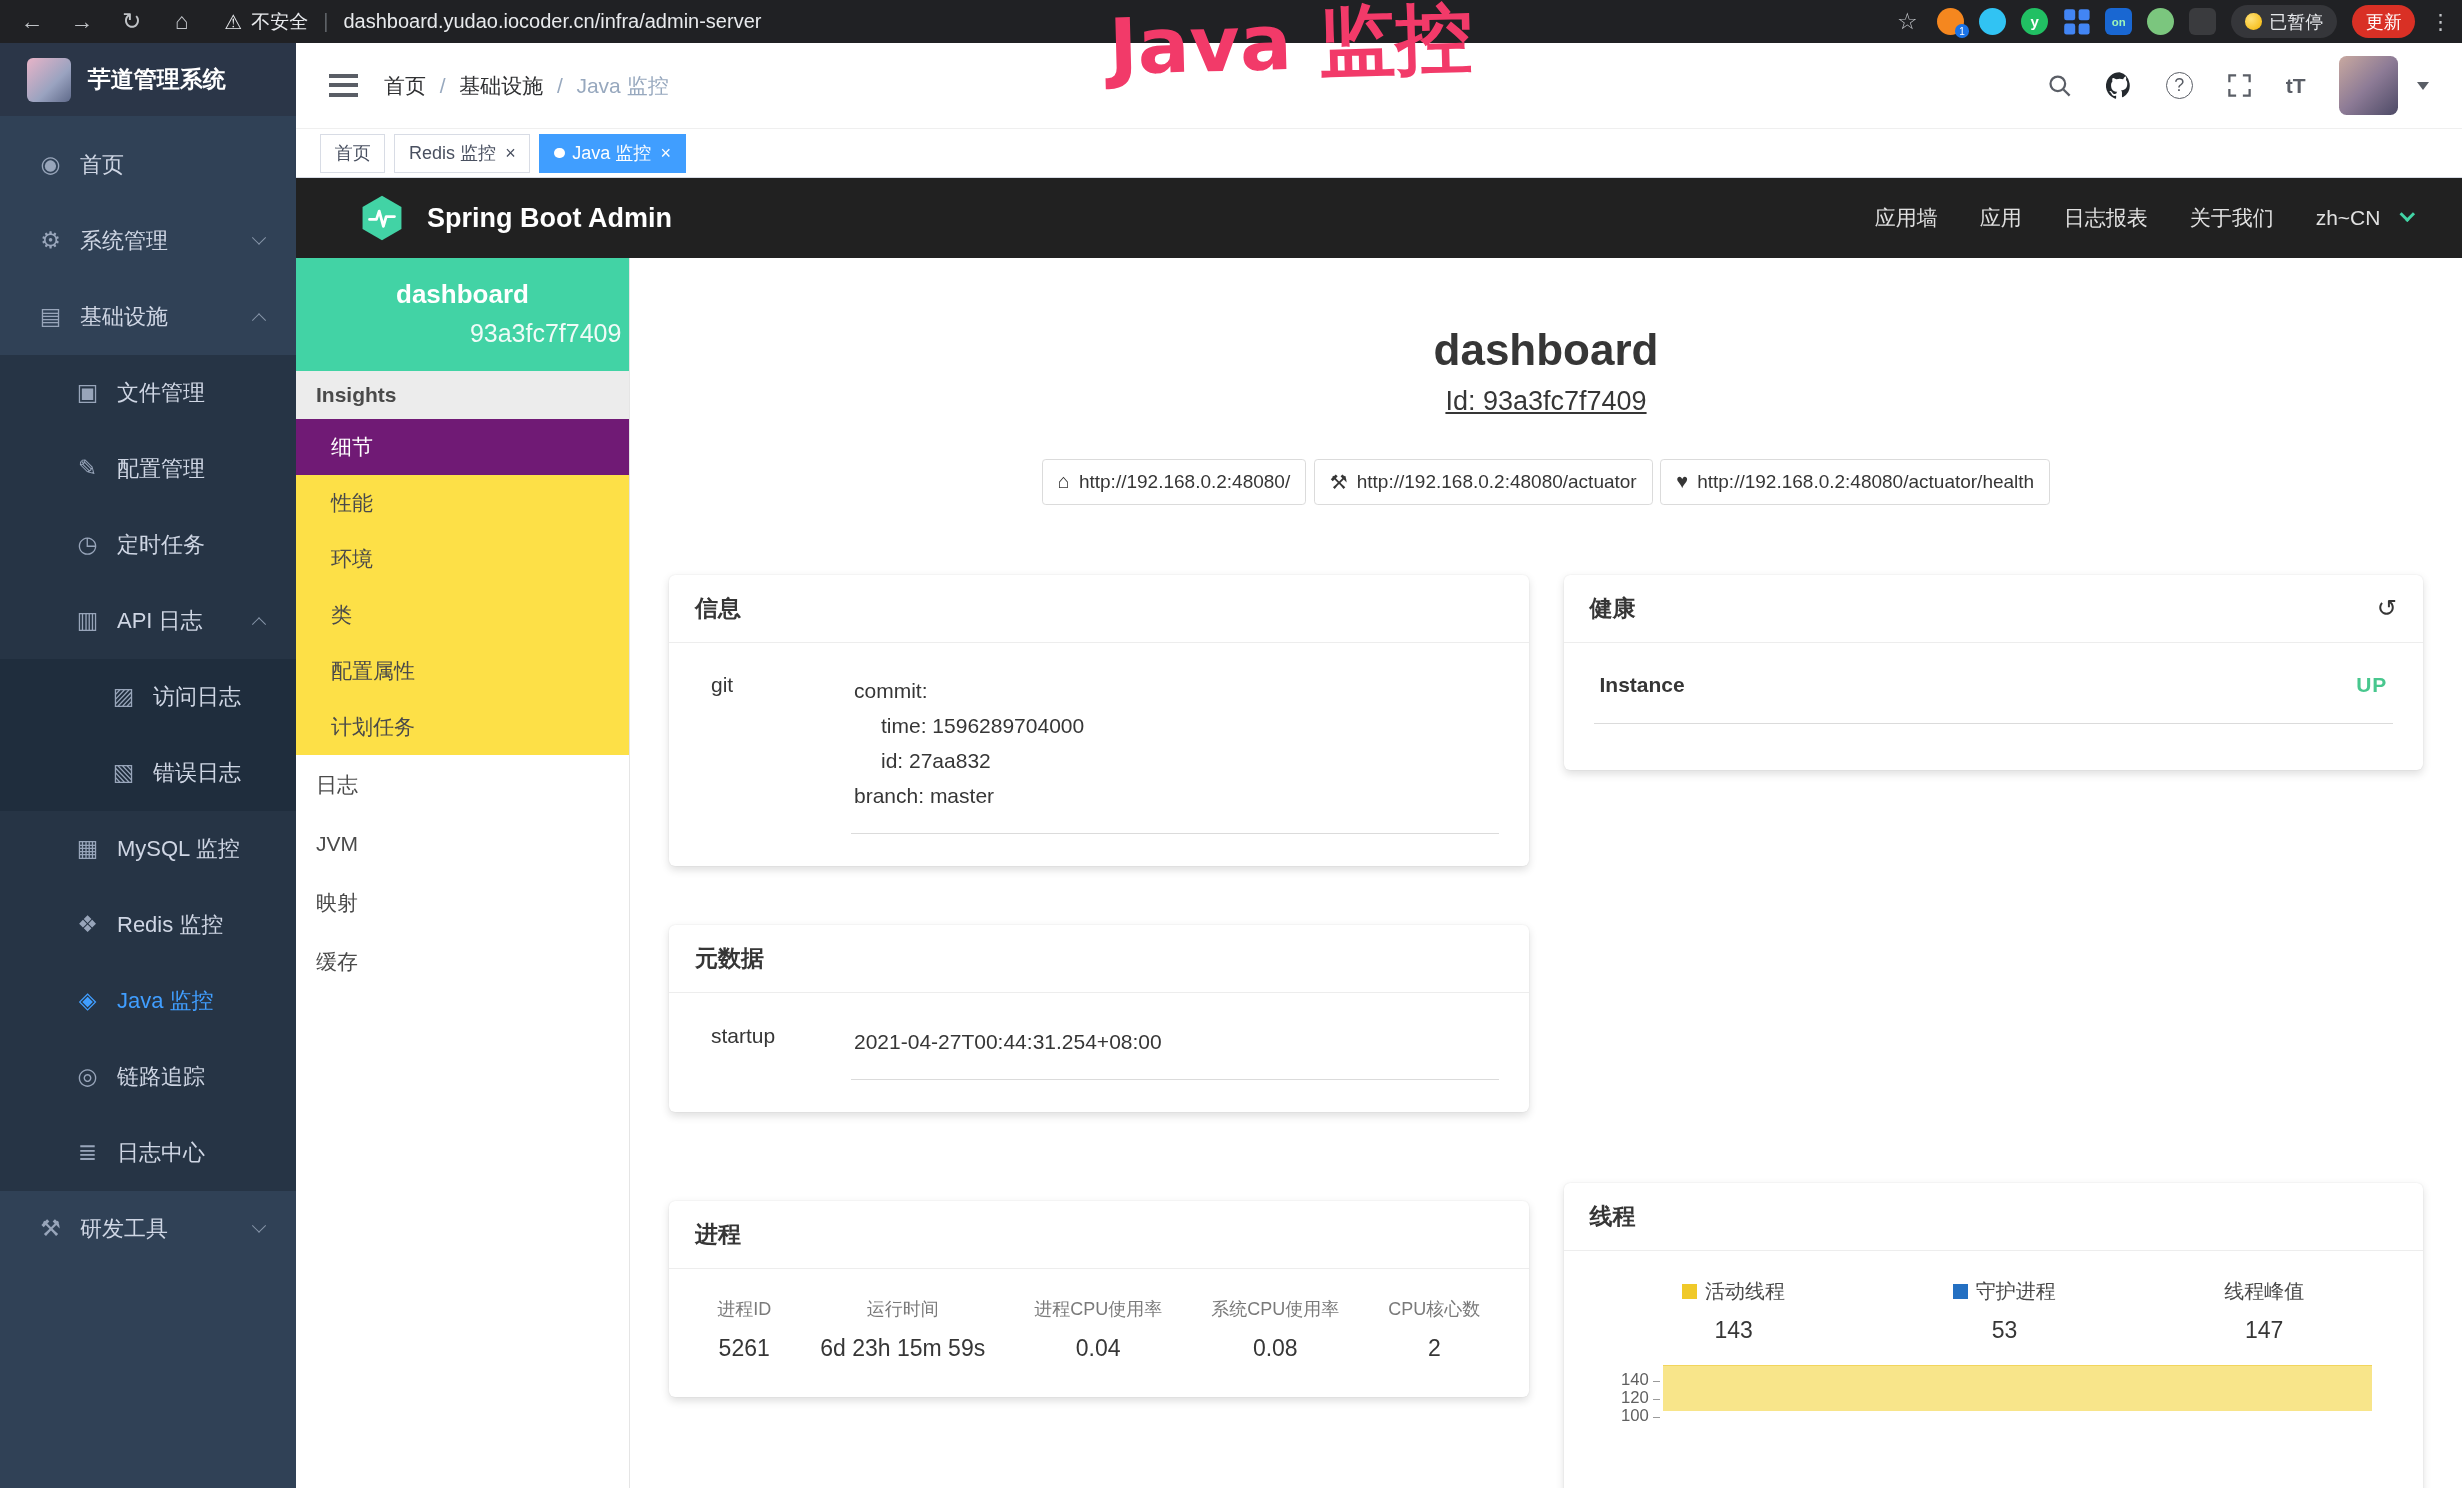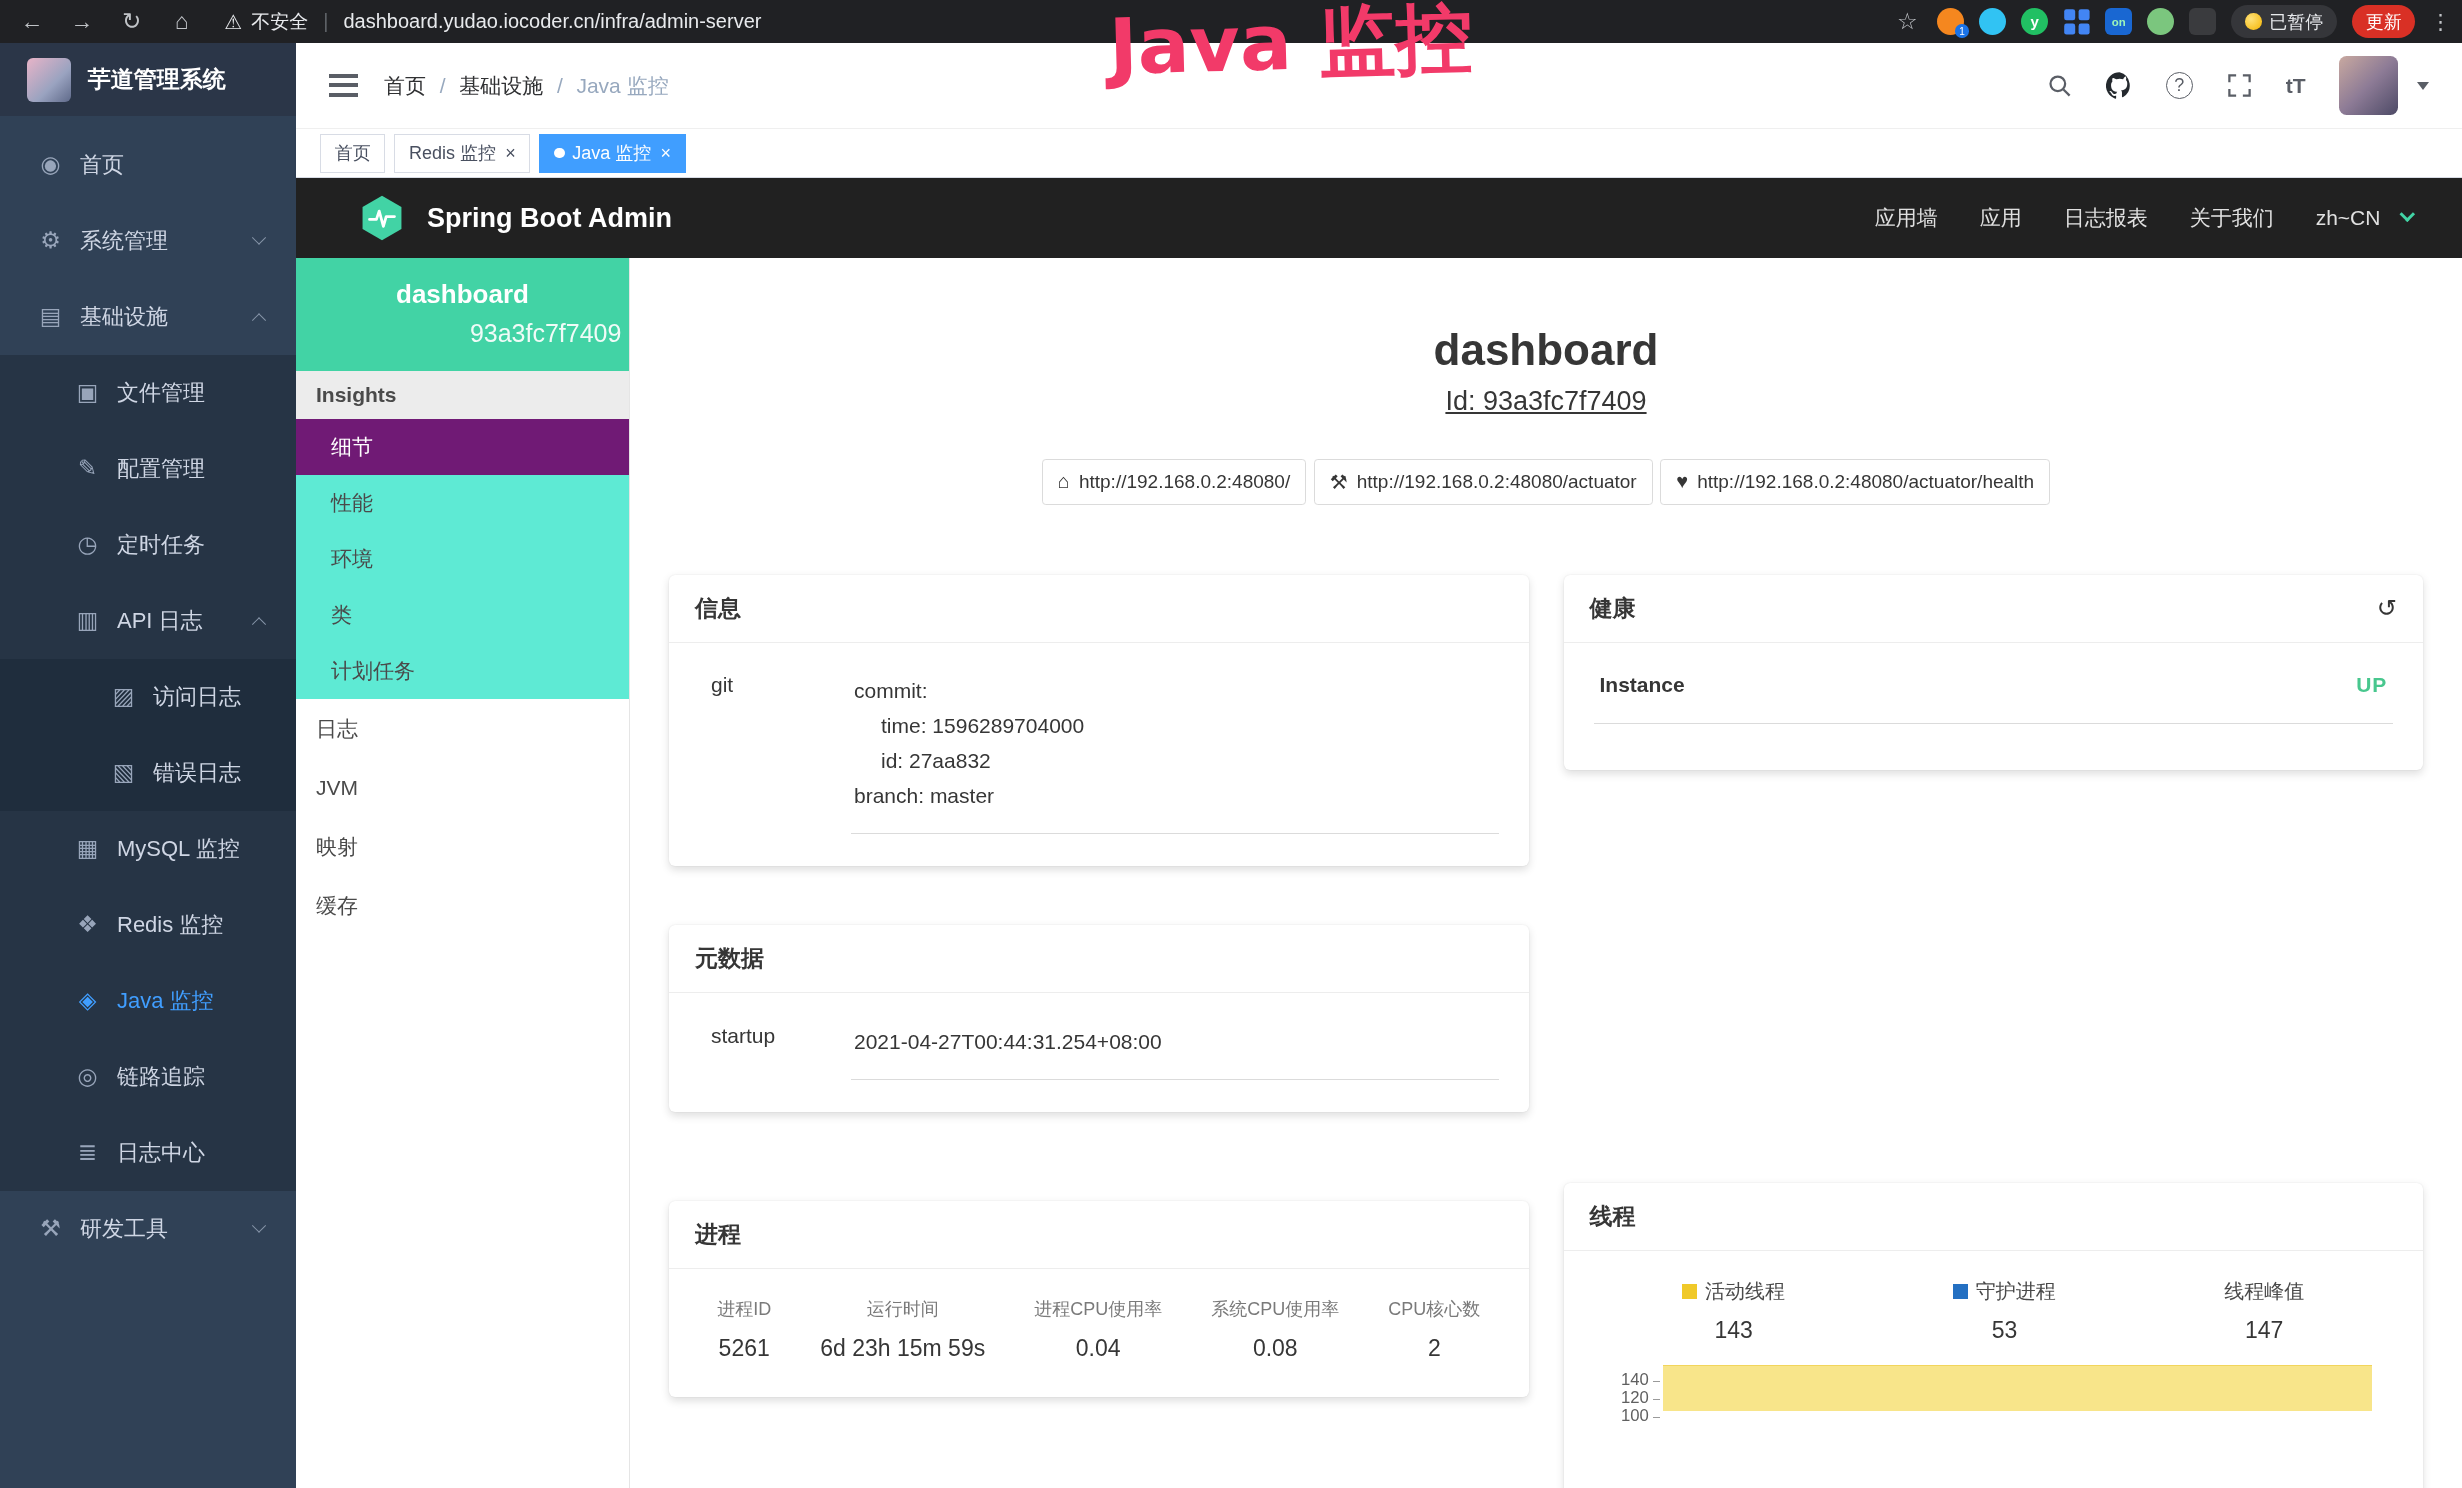--- a/index.html
+++ b/index.html
@@ -81,21 +81,21 @@
   .sba-nav { margin-left:auto; display:flex; align-items:center; gap:42px; font-size:21px; color:#e0e0e0; }
   .sba-nav span { cursor:pointer; white-space:nowrap; }
   .sba-caret { width:10.6px; height:10.6px; border-right:3px solid #42d3a5; border-bottom:3px solid #42d3a5; transform:rotate(45deg) translate(-3px,-3px); margin-left:-20px; cursor:pointer; }
 
   .sba-body { flex:1; display:flex; min-height:0; }
   .sba-side { width:334px; flex-shrink:0; background:#fff; border-right:0.8px solid #e5e5e5; display:flex; flex-direction:column; }
   .inst { background:#42d3a5; color:#fff; text-align:center; padding:21px 7.6px 23px; cursor:pointer; }
   .inst-name { font-size:26px; font-weight:bold; margin-bottom:9px; }
   .inst-id { font-size:25px; opacity:.92;text-align:right; }
   .side-sec { background:#ececec; padding:12px 20px; font-size:21px; font-weight:bold; color:#4a4a4a; }
-  .side-item { height:56px; display:flex; align-items:center; padding-left:35px; font-size:21px; color:#4a4a4a; background:#5eead4; cursor:pointer; }
+  .side-item { height:56px; display:flex; align-items:center; padding-left:35px; font-size:21px; color:#4a4a4a; background:#fde047; cursor:pointer; }
   .side-item.active { background:#701a75; color:#fff; }
   .side-group { height:59px; display:flex; align-items:center; padding-left:20px; font-size:21px; color:#4a4a4a; background:#fff; cursor:pointer; }
 
   .sba-content { flex:1; min-width:0; background:#fff; padding-top:67px; overflow:hidden; }
   .page-title { text-align:center; font-size:44px; font-weight:bold; color:#363636; }
   .page-id { text-align:center; font-size:27px; color:#363636; margin-top:10.6px;text-decoration:underline; }
   .links { display:flex; justify-content:center; gap:7.6px; margin-top:42px; }
   .chip { display:inline-flex; align-items:center; gap:9px; border:0.8px solid #dbdbdb; border-radius:3.8px; padding:10px 15px; font-size:19px; color:#363636; background:#fff; cursor:pointer; white-space:nowrap; }
   .chip .ci { font-size:20px; }
 
@@ -320,20 +320,21 @@
           <aside class="sba-side">
             <div class="inst">
               <div class="inst-name">dashboard</div>
               <div class="inst-id">93a3fc7f7409</div>
             </div>
             <div class="side-sec">Insights</div>
             <div class="side-item active">细节</div>
             <div class="side-item">性能</div>
             <div class="side-item">环境</div>
             <div class="side-item">类</div>
+            <div class="side-item">配置属性</div>
             <div class="side-item">计划任务</div>
             <div class="side-group">日志</div>
             <div class="side-group">JVM</div>
             <div class="side-group">映射</div>
             <div class="side-group">缓存</div>
           </aside>
 
           <div class="sba-content">
             <div class="page-title">dashboard</div>
             <div class="page-id">Id: 93a3fc7f7409</div>

